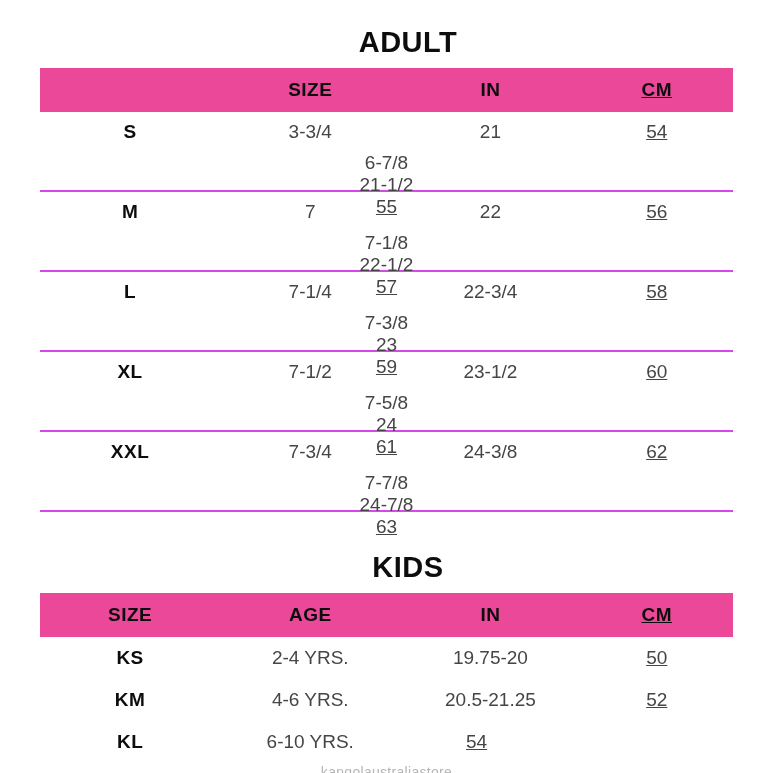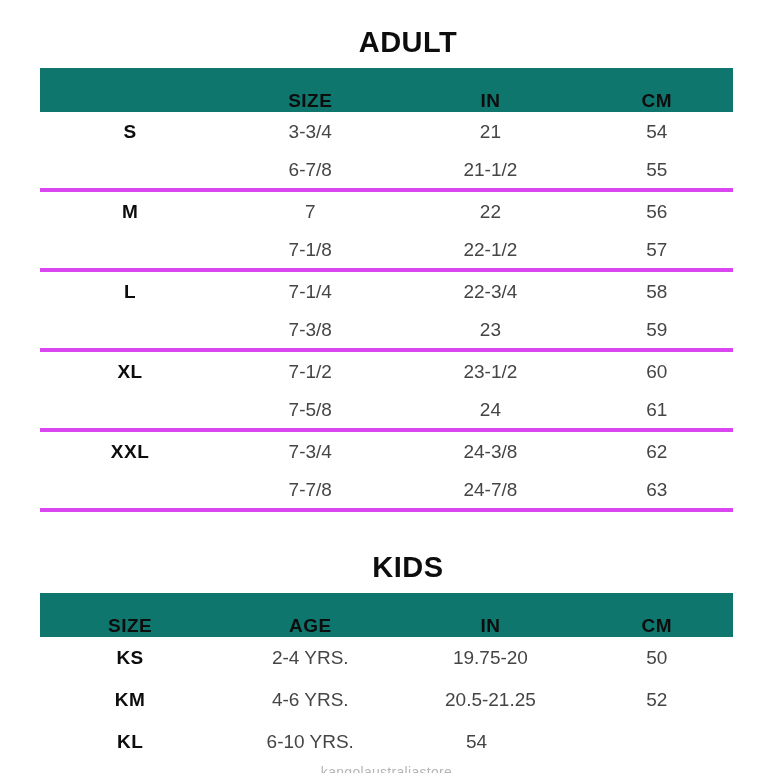--- a/index.html
+++ b/index.html
@@ -30,50 +30,50 @@
     margin: 11px 0 0 40px;
     width: 693px;
   }
   .row {
     display: flex;
     align-items: center;
     box-sizing: border-box;
   }
   .header-row {
     height: 44px;
-    background: #0f766e;
-    align-items: flex-end;
+    background: #ec4899;
   }
   .header-row .cell {
     font-weight: 800;
     font-size: 19px;
     letter-spacing: 0.5px;
     color: #0d0d0d;
   }
   .data-row {
     height: 40px;
     font-size: 19px;
     color: #454545;
   }
   .kids-table .data-row { height: 42px; }
   .cell {
     text-align: center;
     box-sizing: border-box;
   }
   .c1 { width: 26%; }
   .c2 { width: 26%; }
   .c3 { width: 26%; }
-  .c4 { width: 22%; }
+  .c4 { width: 22%; text-decoration: underline; }
   .group-label {
     font-weight: 800;
     color: #0d0d0d;
     letter-spacing: 0.5px;
   }
   .group-end {
-    border-bottom: 4px solid #d946ef;
+    border-bottom: 2px solid #d946ef;
+    flex-direction: column;
   }
   .watermark {
     margin-top: 1px;
     width: 773px;
     text-align: center;
     font-size: 14px;
     letter-spacing: 0.3px;
     color: #b5b5b5;
   }
 </style>

